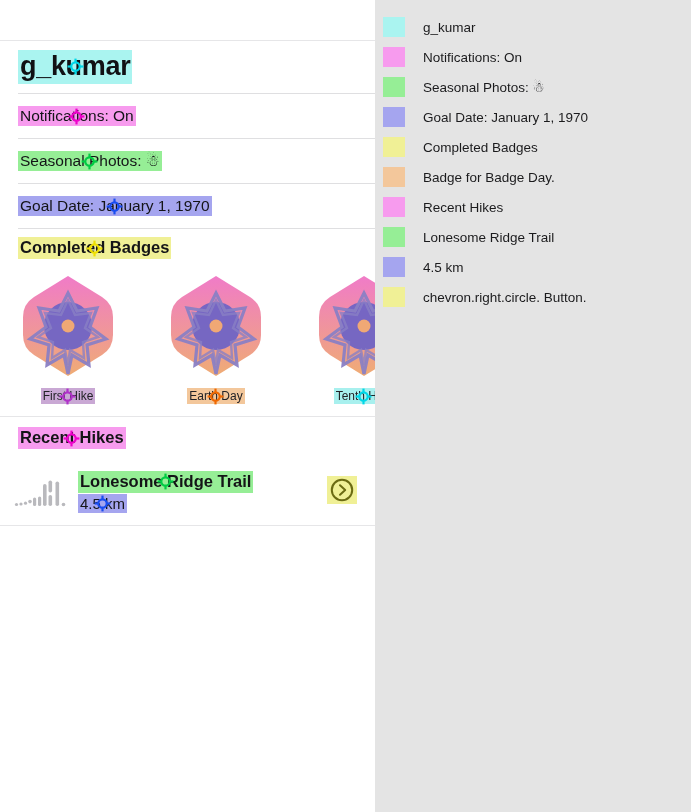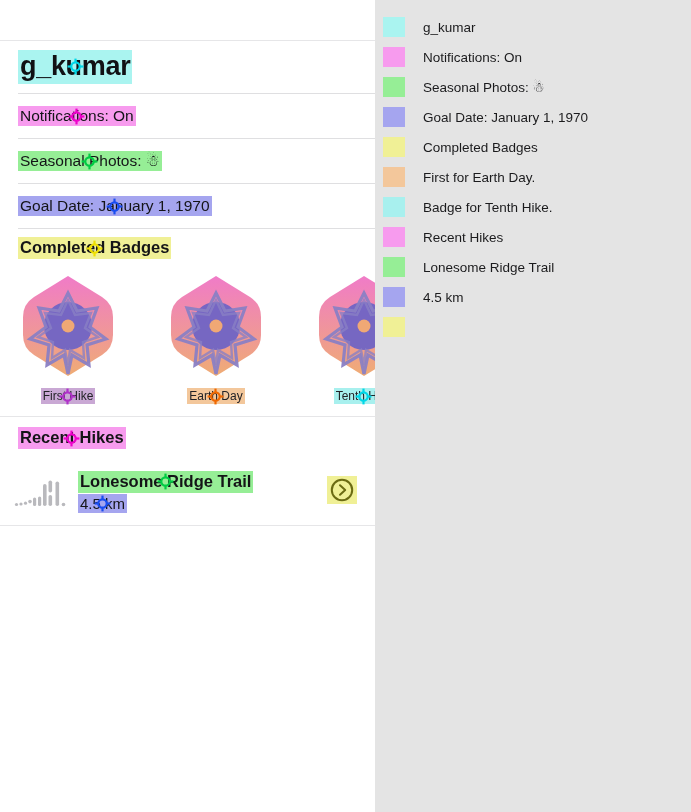--- a/index.html
+++ b/index.html
@@ -359,37 +359,34 @@
         <div class="legend-item">
           <div class="legend-swatch" style="background: rgb(165, 165, 239);"></div>
           <div class="legend-label">Goal Date: January 1, 1970</div>
         </div>
         <div class="legend-item">
           <div class="legend-swatch" style="background: rgb(240, 240, 150);"></div>
           <div class="legend-label">Completed Badges</div>
         </div>
         <div class="legend-item">
           <div class="legend-swatch" style="background: rgb(243, 199, 155);"></div>
-          <div class="legend-label">First for Earth Day.</div>
-        </div>
-        <div class="legend-item">
-          <div class="legend-swatch" style="background: rgb(168, 240, 238);"></div>
-          <div class="legend-label">Badge for Tenth Hike.</div>
+          <div class="legend-label">Badge for Badge Day.</div>
         </div>
         <div class="legend-item">
           <div class="legend-swatch" style="background: rgb(247, 155, 238);"></div>
           <div class="legend-label">Recent Hikes</div>
         </div>
         <div class="legend-item">
           <div class="legend-swatch" style="background: rgb(150, 238, 150);"></div>
           <div class="legend-label">Lonesome Ridge Trail</div>
         </div>
         <div class="legend-item">
           <div class="legend-swatch" style="background: rgb(165, 165, 239);"></div>
           <div class="legend-label">4.5 km</div>
         </div>
         <div class="legend-item">
           <div class="legend-swatch" style="background: rgb(240, 240, 150);"></div>
+          <div class="legend-label">chevron.right.circle. Button.</div>
         </div>
       </div>
   </div>
 
 </div>
 
 </body></html>

